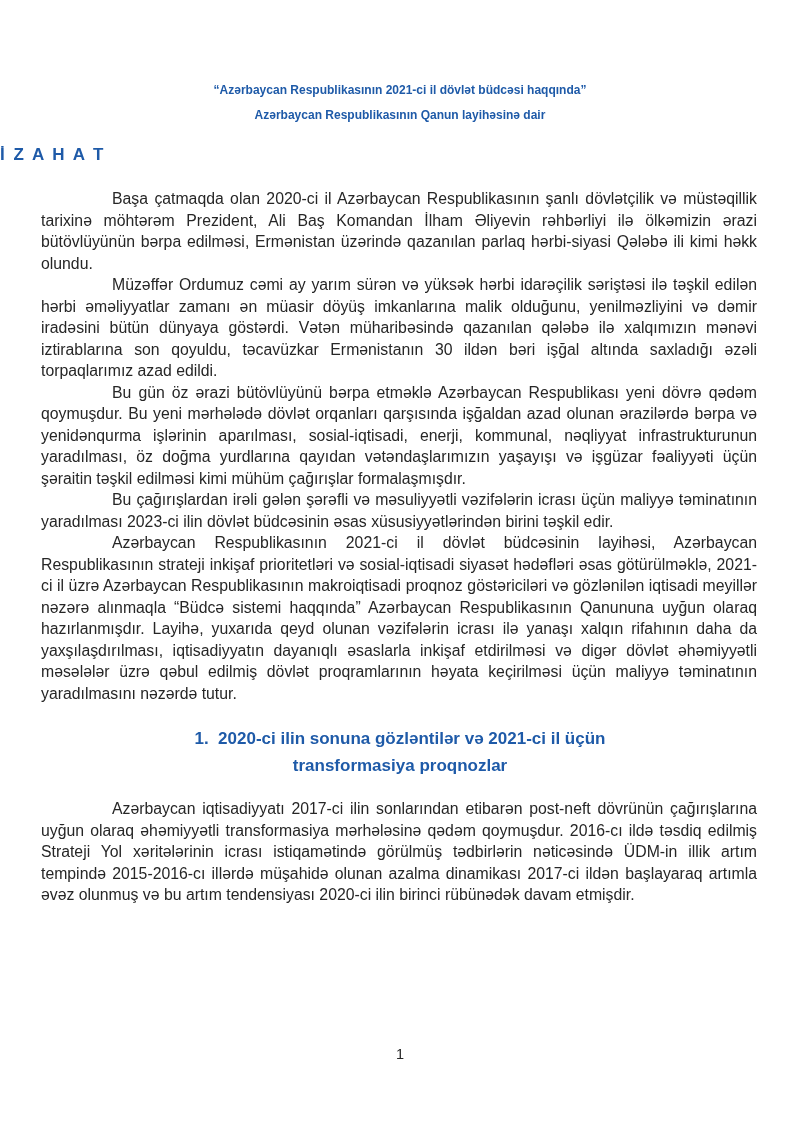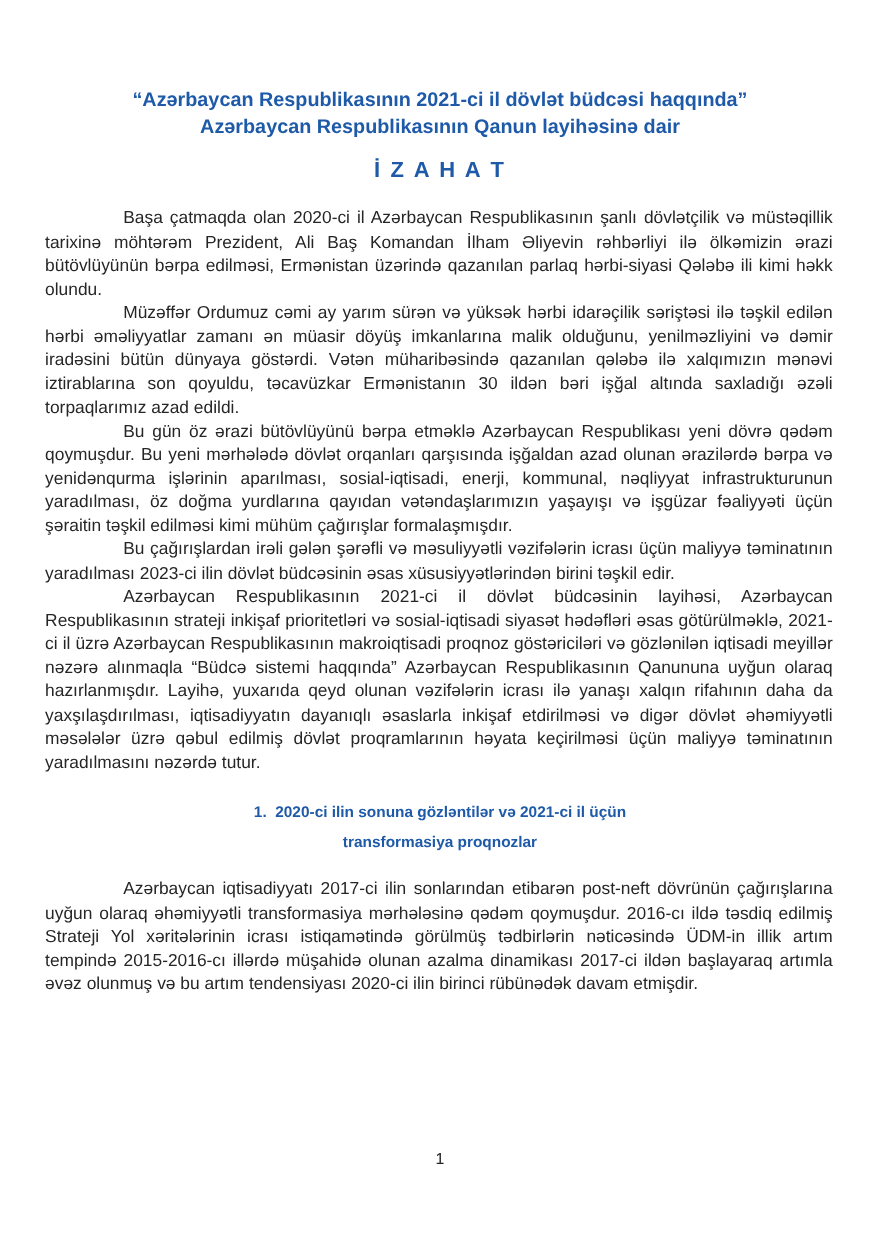--- a/index.html
+++ b/index.html
@@ -19,51 +19,51 @@
     margin:0 auto;
     background:var(--background,#fff);
     overflow:hidden;
     box-sizing:border-box;
   }
   .title-block{
     margin-top:78px;
     text-align:center;
     color:var(--heading-blue,#1E5AA8);
     font-weight:bold;
-    font-size:18px;
+    font-size:12px;
     line-height:25px;
     padding:0 60px;
   }
   .izahat{
     margin-top:16px;
-    text-align:center;
+    text-align:left;
     color:var(--heading-blue,#1E5AA8);
     font-weight:bold;
-    font-size:20px;
+    font-size:17px;
     letter-spacing:2px;
     line-height:22px;
   }
   .body-text{
     margin-top:22px;
     padding:0 43px 0 41px;
     color:var(--body-text,#262626);
     font-size:15.8px;
     line-height:21.5px;
     text-align:justify;
   }
   .body-text p{
     margin:0;
     text-indent:71px;
   }
   .section-heading{
     margin-top:21px;
     text-align:center;
     color:var(--heading-blue,#1E5AA8);
     font-weight:bold;
-    font-size:14px;
+    font-size:17px;
     line-height:27px;
     padding:0 88px;
   }
   .body-text.second{
     margin-top:19px;
   }
   .page-number{
     position:absolute;
     top:1046px;
     left:0;

